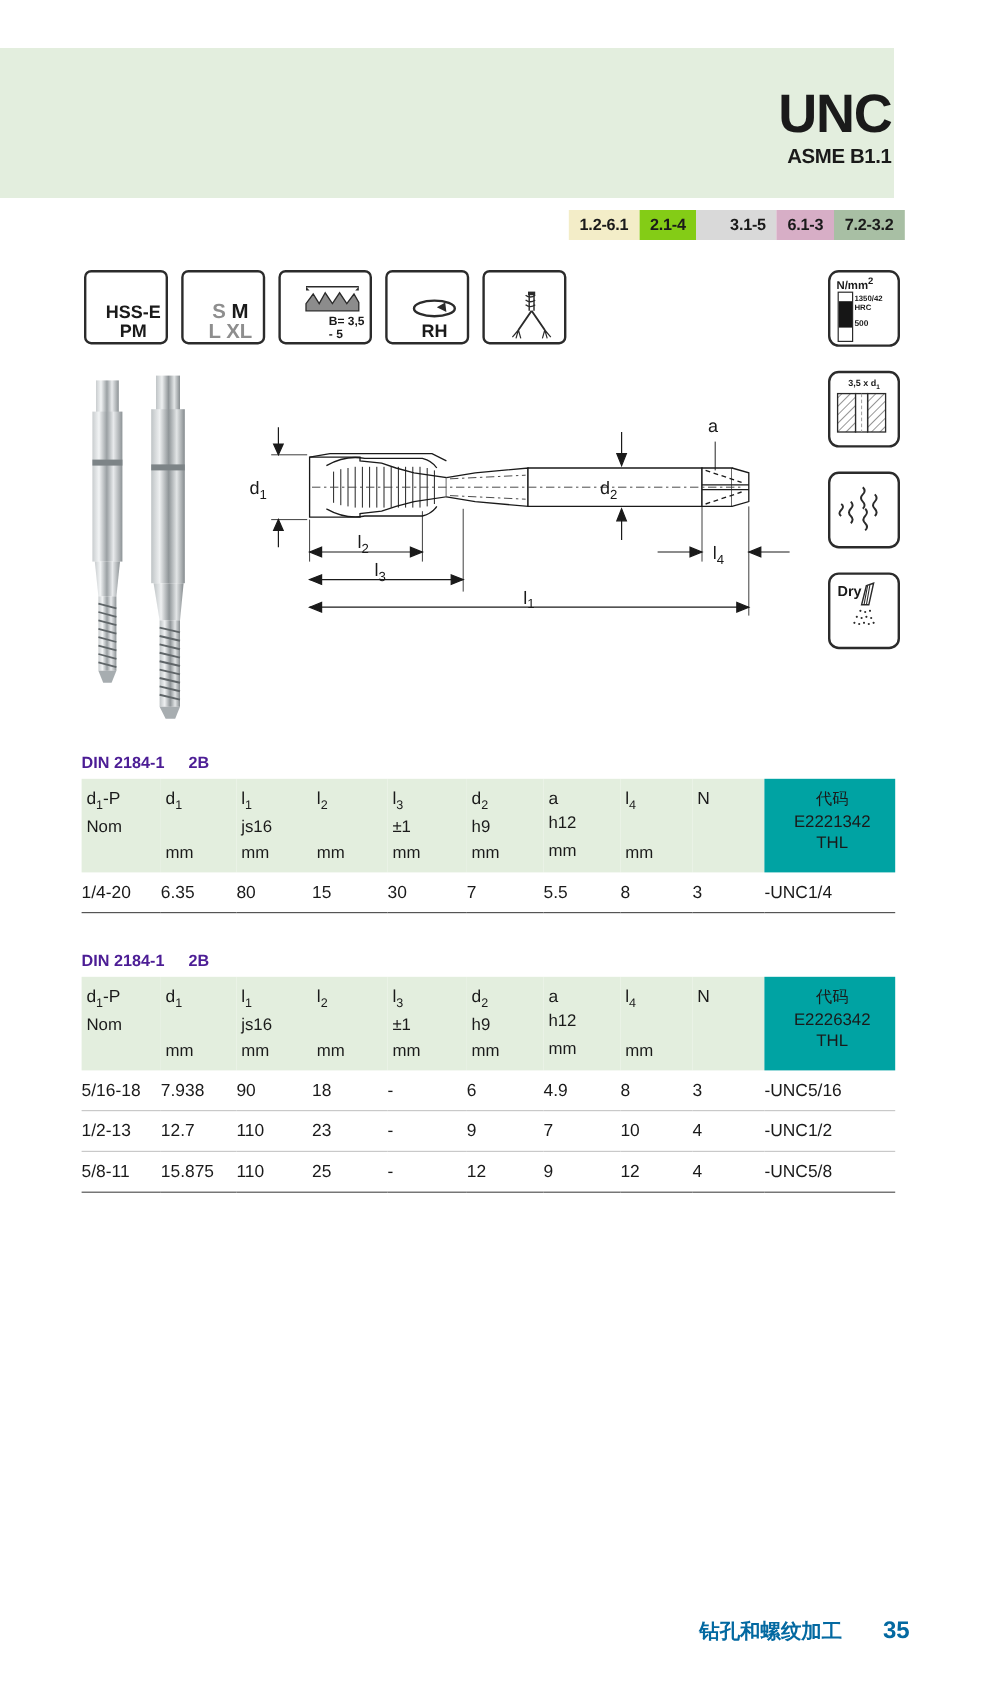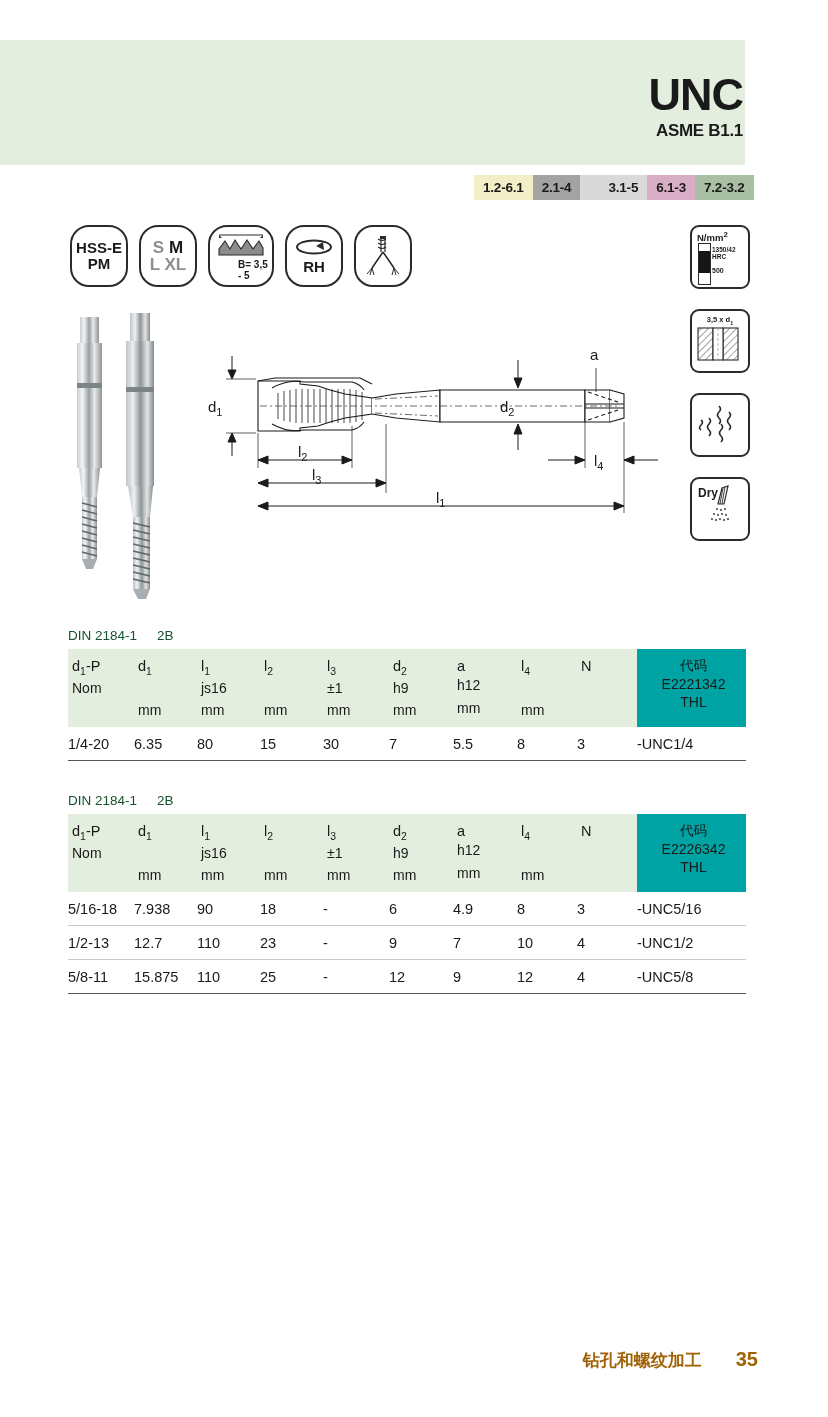--- a/index.html
+++ b/index.html
@@ -36,25 +36,25 @@
     font-size:13.5px; font-weight:bold; color:#1a1a1a;
     padding:0 9px; letter-spacing:-0.2px;
   }
   
   .icon-row{
     position:absolute; left:70px; top:225px;
     display:flex; gap:11px;
   }
   .ibox{
     width:54px; height:58px;
-    border:2px solid #2b2b2b; border-radius:19px;
+    border:2px solid #2b2b2b; border-radius:6px;
     background:#fff;
     position:relative;
     display:flex; flex-direction:column;
-    align-items:center; justify-content:center;
+    align-items:center; justify-content:flex-end;padding-left:12px;
   }
   .ibox-hss{ font-size:15px; font-weight:bold; line-height:1.08; text-align:center;}
   .smlxl{ font-size:17px; font-weight:bold; line-height:1.0; text-align:center;}
   .smlxl .dim{ color:#8e8e8e; }
   .smlxl .on{ color:#1a1a1a; }
   .bprof{ font-size:10px; font-weight:bold; margin-top:2px;margin-left:28px;}
   .rh{ font-size:15px; font-weight:bold; margin-top:1px;}
   
   .icon-col{
     position:absolute; left:690px; top:225px;
@@ -72,21 +72,21 @@
   .hlab2{ position:absolute; left:20px; top:40px; font-size:7px; font-weight:bold;}
   .dlab{ position:absolute; left:0; right:0; top:4px; text-align:center; font-size:7.5px; font-weight:bold;}
   .dry{ position:absolute; left:6px; top:7px; font-size:12px; font-weight:bold;}
   
   .photo{ position:absolute; left:62px; top:305px; width:115px; height:300px;}
   
   .drawing{ position:absolute; left:200px; top:338px; width:460px; height:185px;}
   
   .tbl-wrap{ position:absolute; left:68px; width:678px;}
   .din{
-    font-size:13.5px; font-weight:normal; margin-bottom:6px; color:#14532d;
+    font-size:13.5px; font-weight:bold; margin-bottom:6px; color:#4c1d95;
   }
   .din .cls{ margin-left:20px;}
   table.spec{ border-collapse:collapse; width:678px; table-layout:fixed;}
   table.spec th, table.spec td{
     text-align:left; font-weight:normal; padding:0; color:#1a1a1a;
   }
   table.spec thead th{
     background:#e3eede; vertical-align:top; padding:8px 0 7px 4px;
     font-size:14.5px; line-height:1.32;
   }
@@ -99,34 +99,34 @@
   }
   table.spec tbody tr:last-child td{ border-bottom:1px solid #555; }
   table.spec tbody tr.sep-top td{ border-top:1px solid #555; }
   .hsub{ display:block; font-size:14px;}
   .hmm{ display:block; font-size:14px; margin-top:4px;}
   sub{ font-size:0.72em; }
   
   .footer{
     position:absolute; left:0; right:0; top:1348px;
     text-align:right; padding-right:70px;
-    font-size:17px; font-weight:bold; color:#a16207;
+    font-size:17px; font-weight:bold; color:#0369a1;
   }
   .footer .pg{ margin-left:34px; font-size:20px; }
 </style>
 </head>
 <body>
 
 <div class="header-band"></div>
 <div class="header-title">UNC</div>
 <div class="header-sub">ASME B1.1</div>
 
 <div class="chip-row" id="chip-row">
     <div class="chip" style="background: rgb(243, 237, 200);">1.2-6.1</div>
-    <div class="chip" style="background: #a3a3a3;">2.1-4</div>
+    <div class="chip" style="background: #84cc16;">2.1-4</div>
     <div class="chip" style="background: rgb(217, 217, 217); padding-left: 28px;">3.1-5</div>
     <div class="chip" style="background: rgb(215, 174, 198);">6.1-3</div>
     <div class="chip" style="background: rgb(168, 191, 164);">7.2-3.2</div>
   </div>
 
 <div class="icon-row">
 
   <div class="ibox">
     <div class="ibox-hss">
       <span>HSS-E</span><br>

